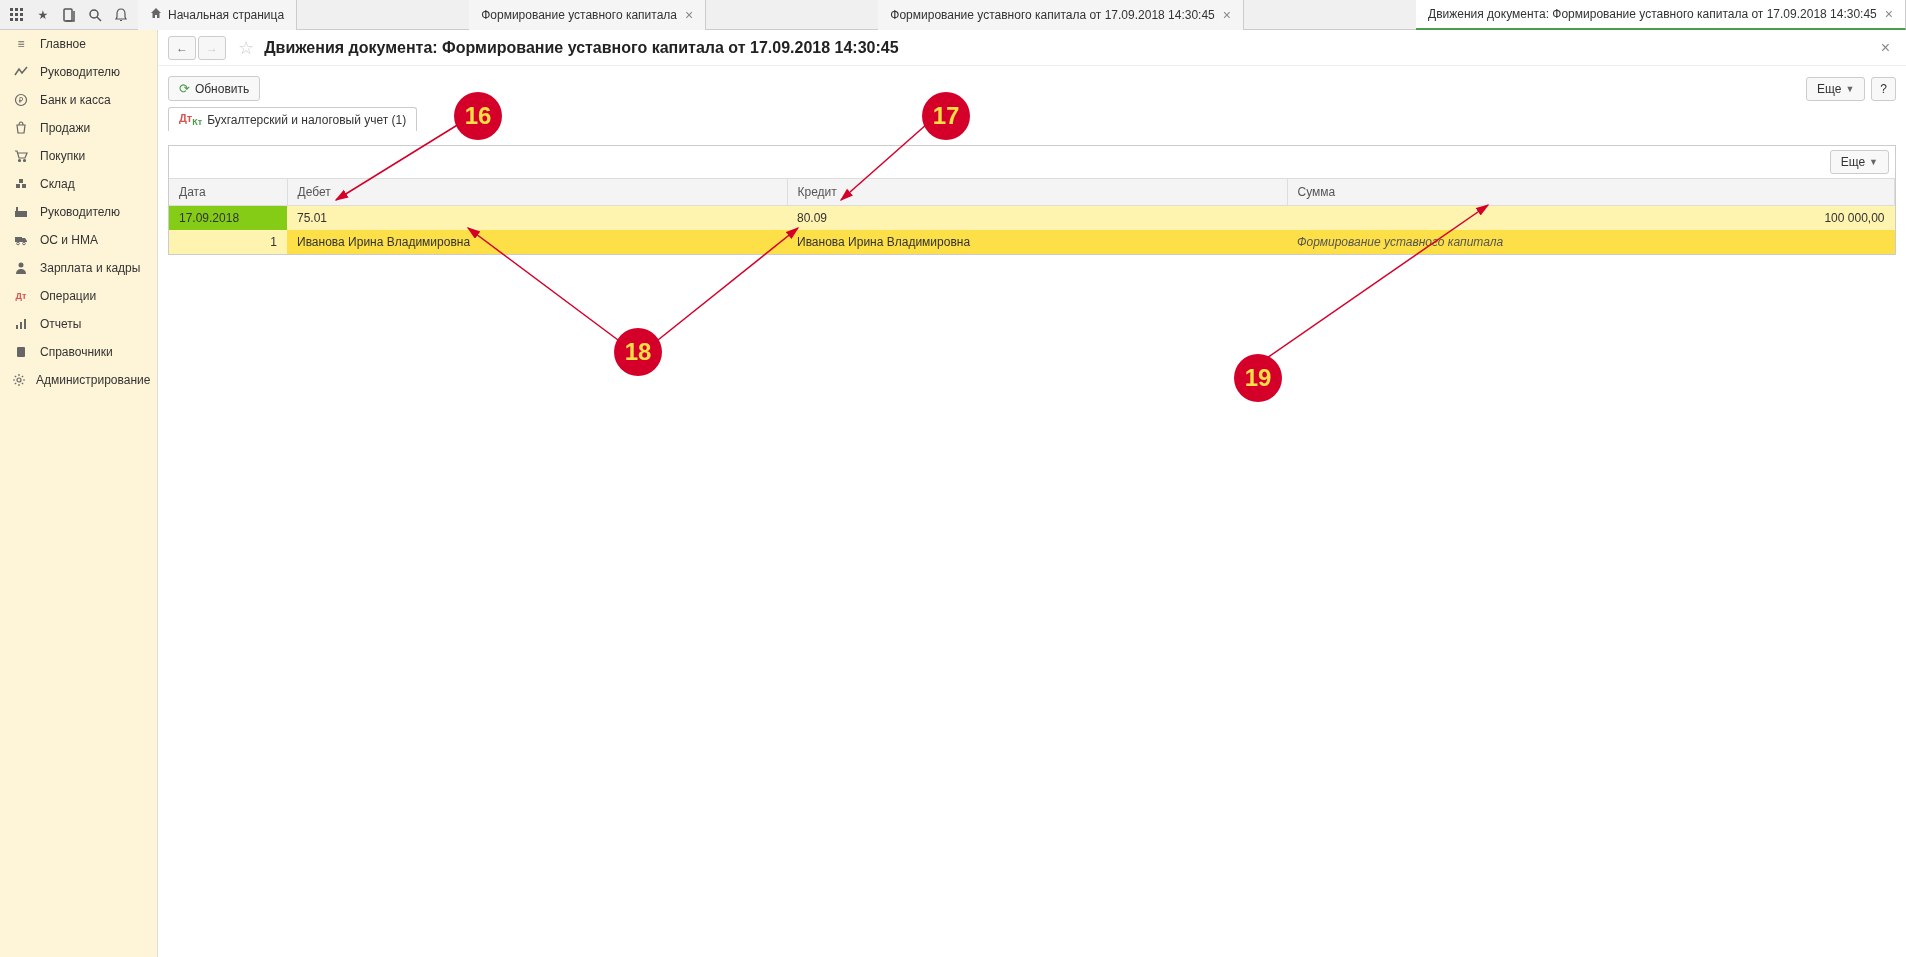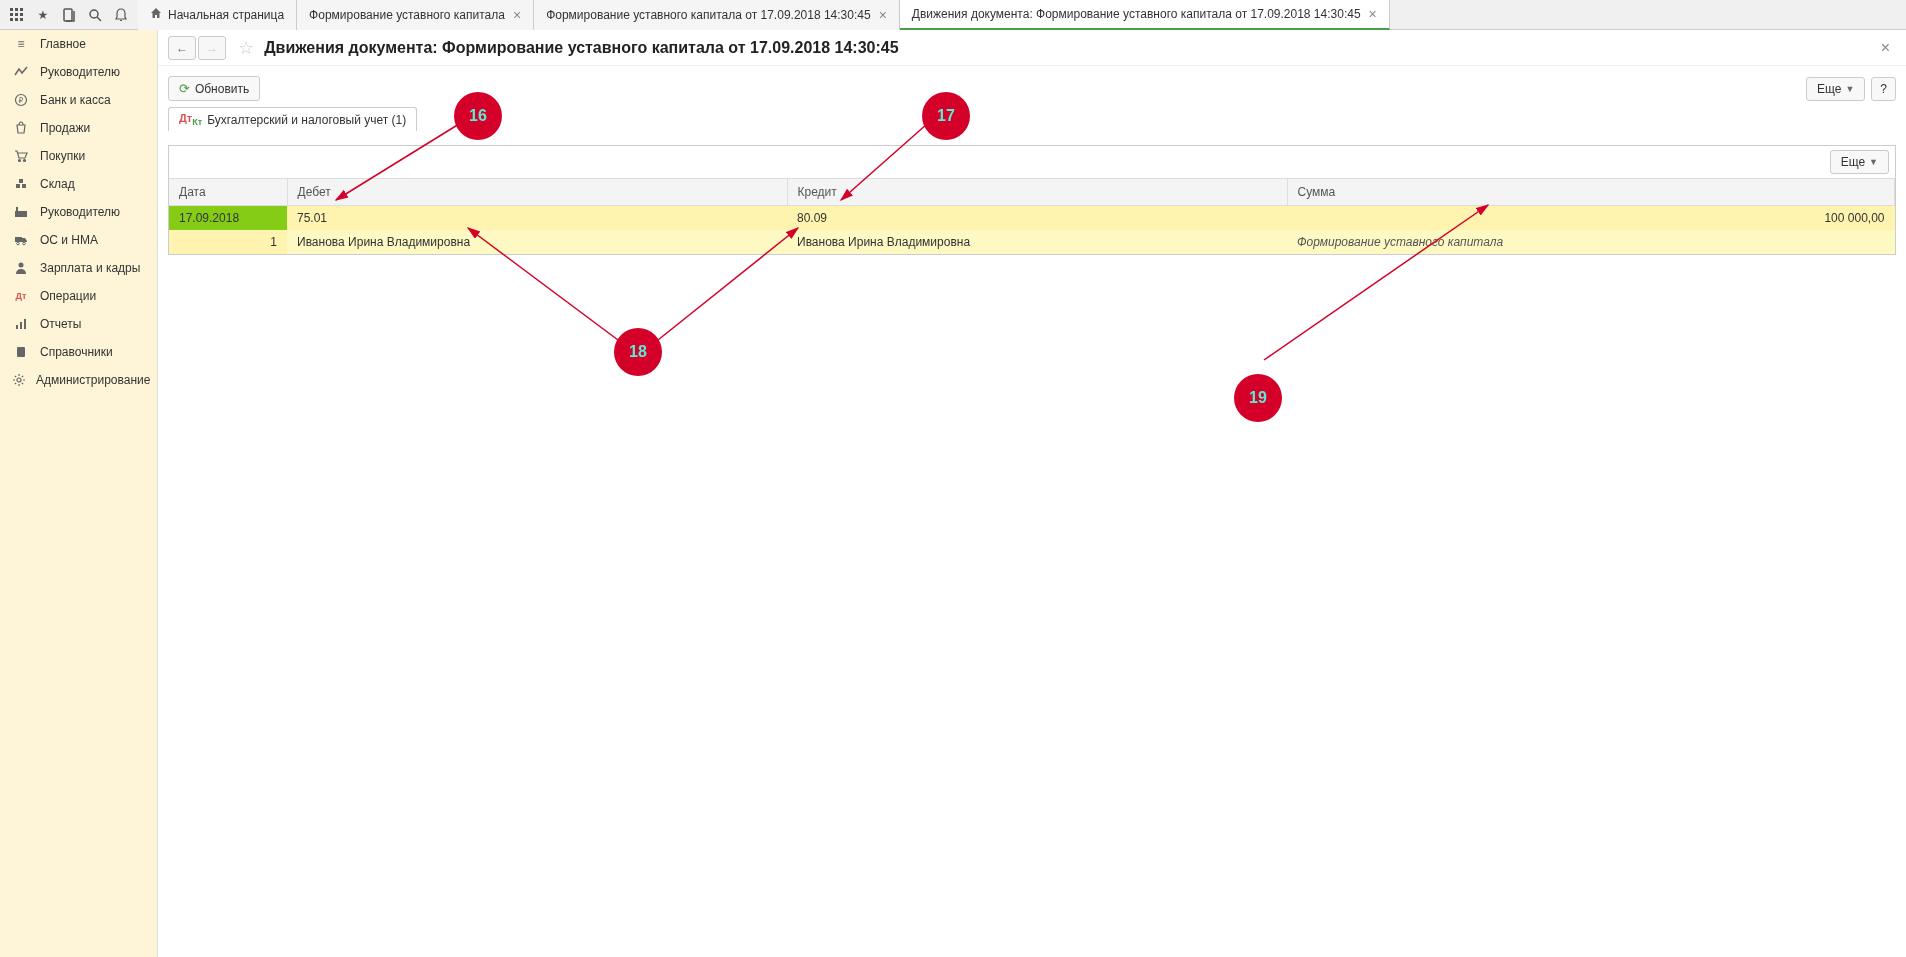--- a/index.html
+++ b/index.html
@@ -4,21 +4,21 @@
 <style>
 * { box-sizing: border-box; margin: 0; padding: 0; }
 body { font-family: Arial, sans-serif; font-size: 12px; color: #333; background: #fff; overflow: hidden; }
 
 
 .top-toolbar { height: 30px; background: #f0f0f0; border-bottom: 1px solid #ccc; display: flex; align-items: center; }
 .top-icons { display: flex; align-items: center; padding: 0 4px; }
 .top-icon { width: 26px; height: 26px; display: flex; align-items: center; justify-content: center; cursor: pointer; color: #555; }
 
 
-.tabs { display: flex; height: 30px; flex: 1; }
+.tabs { display: flex; height: 30px; flex: 1; justify-content: space-between; }
 .tab { padding: 0 12px; display: flex; align-items: center; border-right: 1px solid #ccc; background: #f5f5f5; cursor: pointer; font-size: 12px; color: #333; white-space: nowrap; position: relative; }
 .tab.active { background: #fff; border-bottom: 2px solid #4a9d4a; }
 .tab-home-icon { margin-right: 6px; color: #666; }
 .tab-close { margin-left: 8px; color: #888; font-size: 14px; cursor: pointer; }
 
 
 .layout { display: flex; height: calc(100vh - 30px); }
 
 
 .sidebar { width: 158px; background: #fef5d8; border-right: 1px solid #ddd; }
@@ -51,28 +51,28 @@
 
 .table-area { margin: 14px 10px 0 10px; border: 1px solid #ccc; position: relative; }
 .table-toolbar { display: flex; padding: 4px 6px; border-bottom: 1px solid #ddd; }
 .table-toolbar .more-btn { margin-left: auto; }
 
 table.data { width: 100%; border-collapse: collapse; }
 table.data th { text-align: left; padding: 6px 10px; background: #f4f4f4; border-bottom: 1px solid #ddd; border-right: 1px solid #ddd; font-weight: normal; color: #555; font-size: 12px; }
 table.data td { padding: 5px 10px; font-size: 12px; }
 .row1 td { background: #fff3b0; }
 .row1 .date-cell { background: #84cc16; font-weight: normal; }
-.row2 td { background: #fef9c3; }
+.row2 td { background: #fde047; }
 .row2 .seq-cell { text-align: right; background: #fff3b0; }
 .bold { font-weight: normal; }
 .sum-cell { text-align: right; }
 .italic { font-style: italic; color: #555; }
 
 
-.annot { position: absolute; width: 48px; height: 48px; border-radius: 50%; background: #d4002a; color: #5eead4; display: flex; align-items: center; justify-content: center; font-size: 16px; font-weight: bold; z-index: 100; }
+.annot { position: absolute; width: 48px; height: 48px; border-radius: 50%; background: #d4002a; color: #fde047; display: flex; align-items: center; justify-content: center; font-size: 24px; font-weight: bold; z-index: 100; }
 svg.arrows { position: absolute; top: 0; left: 0; pointer-events: none; z-index: 99; }
 
 .col-date { width: 118px; }
 .col-debit { width: 500px; }
 .col-credit { width: 500px; }
 .col-sum { }
 </style>
 </head>
 <body>
 
@@ -322,15 +322,15 @@
       </defs>
       <line x1="301" y1="94" x2="178" y2="170" stroke="#d4002a" stroke-width="1.5" marker-end="url(#ah)"></line>
       <line x1="769" y1="94" x2="683" y2="170" stroke="#d4002a" stroke-width="1.5" marker-end="url(#ah)"></line>
       <line x1="460" y1="310" x2="310" y2="198" stroke="#d4002a" stroke-width="1.5" marker-end="url(#ah)"></line>
       <line x1="500" y1="310" x2="640" y2="198" stroke="#d4002a" stroke-width="1.5" marker-end="url(#ah)"></line>
       <line x1="1106" y1="330" x2="1330" y2="175" stroke="#d4002a" stroke-width="1.5" marker-end="url(#ah)"></line>
     </svg>
     <div class="annot" style="left:296px; top:62px;">16</div>
     <div class="annot" style="left:764px; top:62px;">17</div>
     <div class="annot" style="left:456px; top:298px;">18</div>
-    <div class="annot" style="left:1076px; top:344px;">19</div>
+    <div class="annot" style="left:1076px; top:324px;">19</div>
   </div>
 </div>
 
 </body></html>

